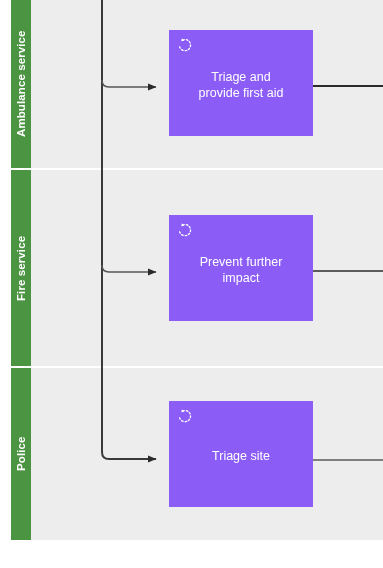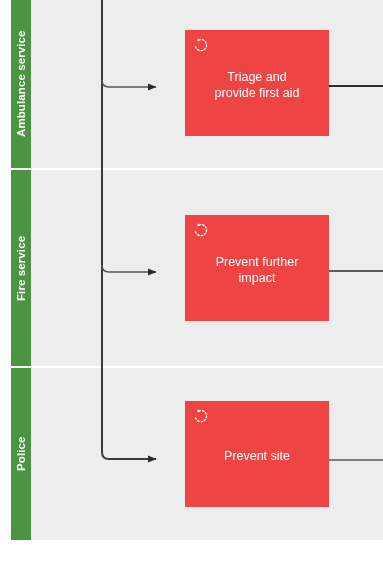--- a/index.html
+++ b/index.html
@@ -70,27 +70,26 @@
     left: 20px;
     top: 0px;
     right: 0px;
     height: 100%;
     background: #ededed;
   }
 
   
   .task {
     position: absolute;
-    background: #ef4444;
+    background: #8b5cf6;
     display: flex;
     align-items: center;
     justify-content: center;
     box-sizing: border-box;
     padding: 6px 10px 2px 10px;
-    margin-left: 16px;
   }
 
   .task-label {
     color: #ffffff;
     font-size: 12.5px;
     line-height: 1.3;
     text-align: center;
     font-weight: normal;
     white-space: pre-line;
     user-select: none;
@@ -181,16 +180,16 @@
     </svg>
     <div class="task-label">Prevent further
 impact</div>
   </div>
 
   <div class="task" style="left:169px; top:401px; width:144px; height:106px;">
     <svg class="task-marker" viewBox="0 0 16 16">
       <path d="M2.6,9.8 A5.6,5.6 0 1 0 4.6,3.6" fill="none" stroke="#ffffff" stroke-width="1.3" stroke-linecap="round" stroke-dasharray="1.6 1.9"></path>
       <path d="M4.9,1.2 L4.3,4.2 L7.3,3.8 Z" fill="#ffffff"></path>
     </svg>
-    <div class="task-label">Prevent site</div>
+    <div class="task-label">Triage site</div>
   </div>
 
 </div>
 
 </body></html>

